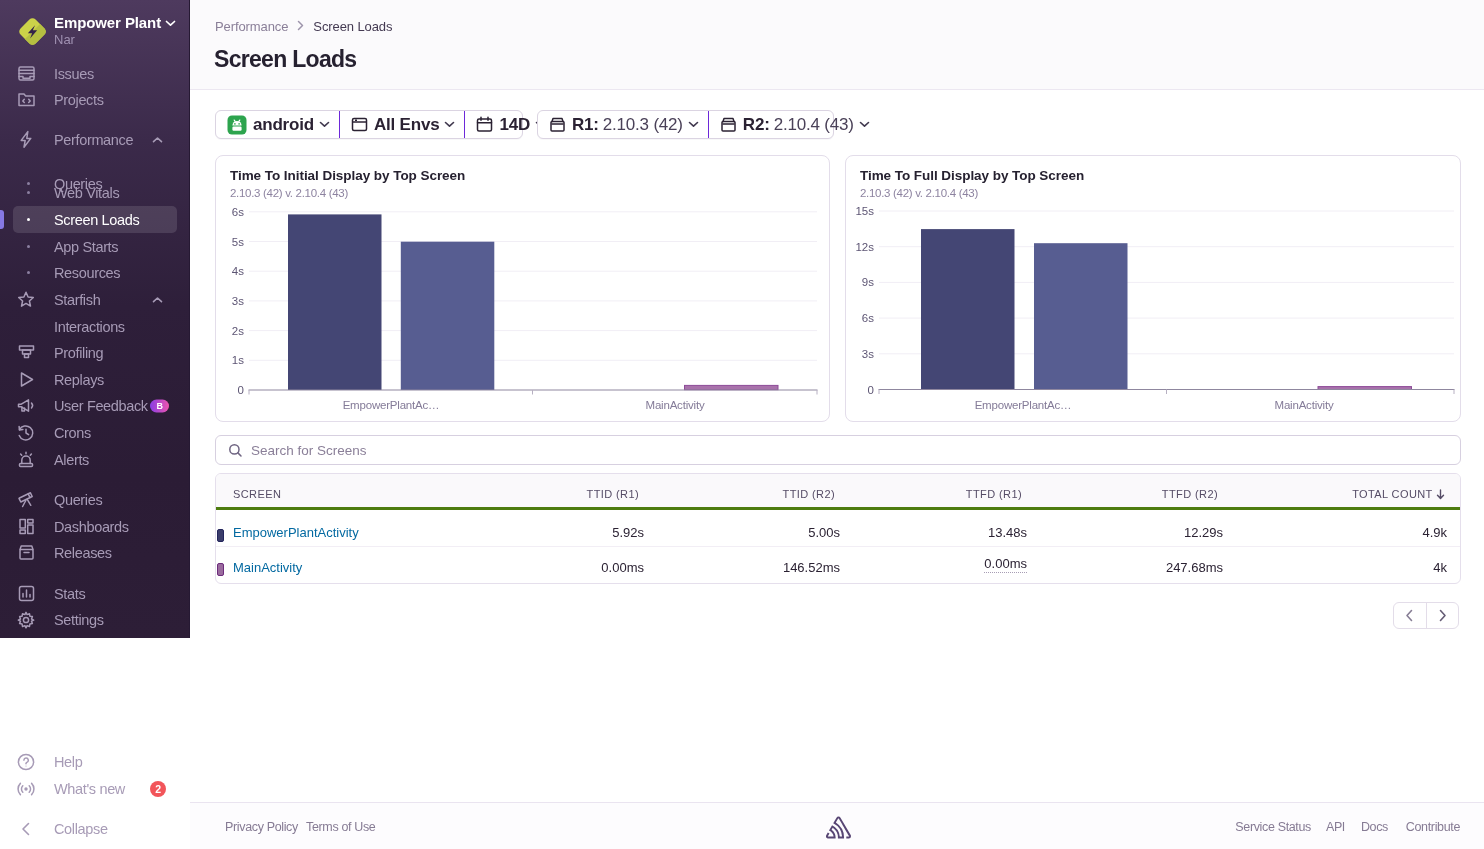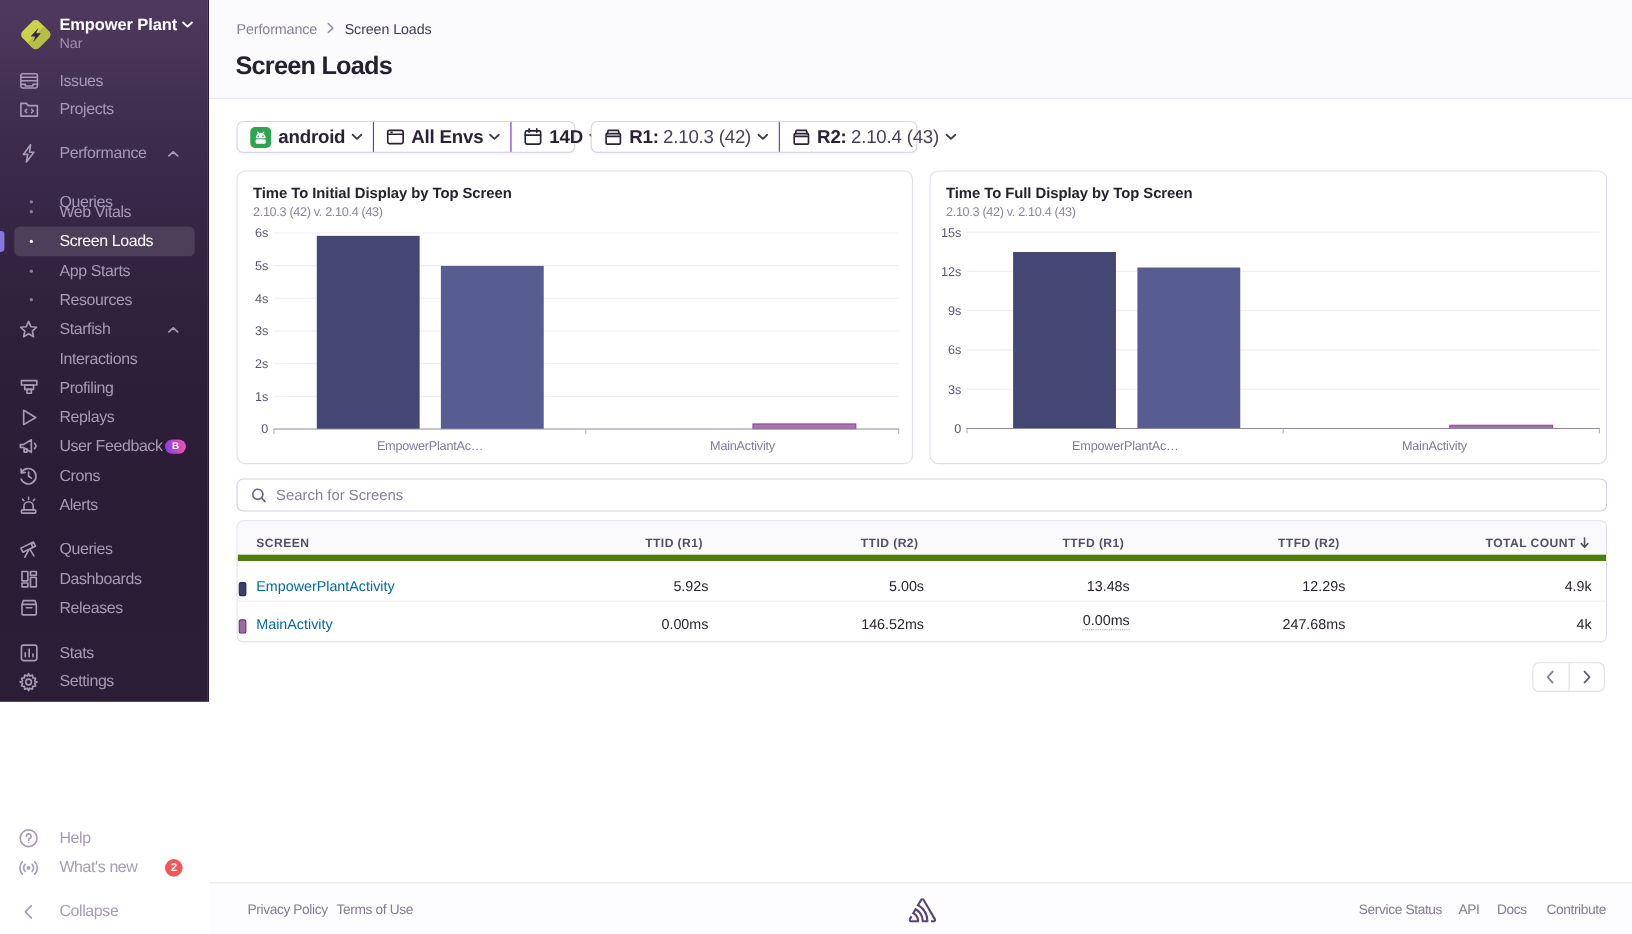--- a/index.html
+++ b/index.html
@@ -46,22 +46,22 @@
 
 .panel{position:absolute;top:155px;height:267px;background:#fff;border:1px solid #e3ddea;border-radius:8px;}
 .ptitle{position:absolute;left:14px;top:12px;font-size:13.5px;font-weight:bold;color:#262130;letter-spacing:-0.05px;}
 .psub{position:absolute;left:14px;top:31px;font-size:11.5px;color:#8d83a0;letter-spacing:-0.3px;}
 
 #search{position:absolute;left:215px;top:435px;width:1246px;height:30px;border:1px solid #d7d0e0;border-radius:6px;background:#fff;}
 #search .ph{position:absolute;left:35px;top:50%;transform:translateY(-50%);font-size:13.5px;color:#8a7f98;}
 #search svg{position:absolute;left:12px;top:7px;}
 
 #tbl{position:absolute;left:215px;top:473px;width:1246px;height:111px;border:1px solid #e5dfec;border-radius:6px;background:#fff;}
-#thead{position:absolute;left:0;top:0;width:1244px;height:36px;background:#faf9fb;border-bottom:6px solid #4d7c0f;
-  border-radius:5px 5px 0 0;font-size:11px;font-weight:bold;color:#554c66;letter-spacing:0.4px;}
+#thead{position:absolute;left:0;top:0;width:1244px;height:36px;background:#faf9fb;border-bottom:3px solid #4d7c0f;
+  border-radius:5px 5px 0 0;font-size:11px;font-weight:normal;color:#554c66;letter-spacing:0.4px;}
 #thead div{position:absolute;top:13.5px;white-space:nowrap;}
 .trow{position:absolute;left:0;width:1244px;height:36px;font-size:13px;color:#2b2233;}
 .trow div{position:absolute;top:14px;white-space:nowrap;}
 .chip{position:absolute;left:1px;width:7px;height:13px;border-radius:2px;}
 .link{color:#0369a1;}
 #r1{top:37px;border-bottom:1px solid #f2eef5;}
 #r2{top:74px;} #r2 div{top:12px;}
 
 #pag{position:absolute;left:1393px;top:602px;width:66px;height:27px;border:1px solid #e3dde9;border-radius:6px;background:#fff;display:flex;}
 #pag .pb{width:32.5px;height:100%;display:flex;align-items:center;justify-content:center;}

